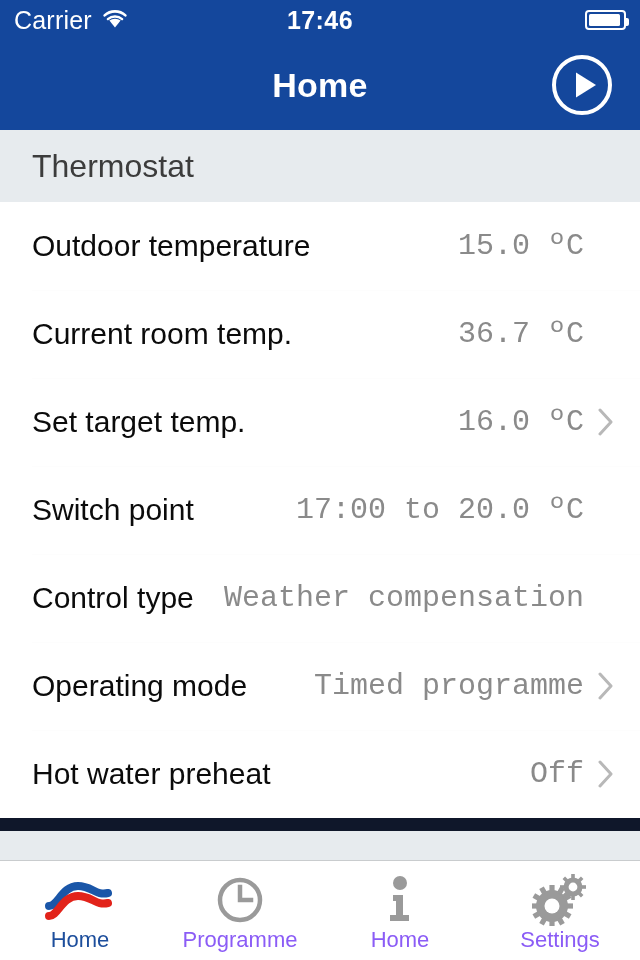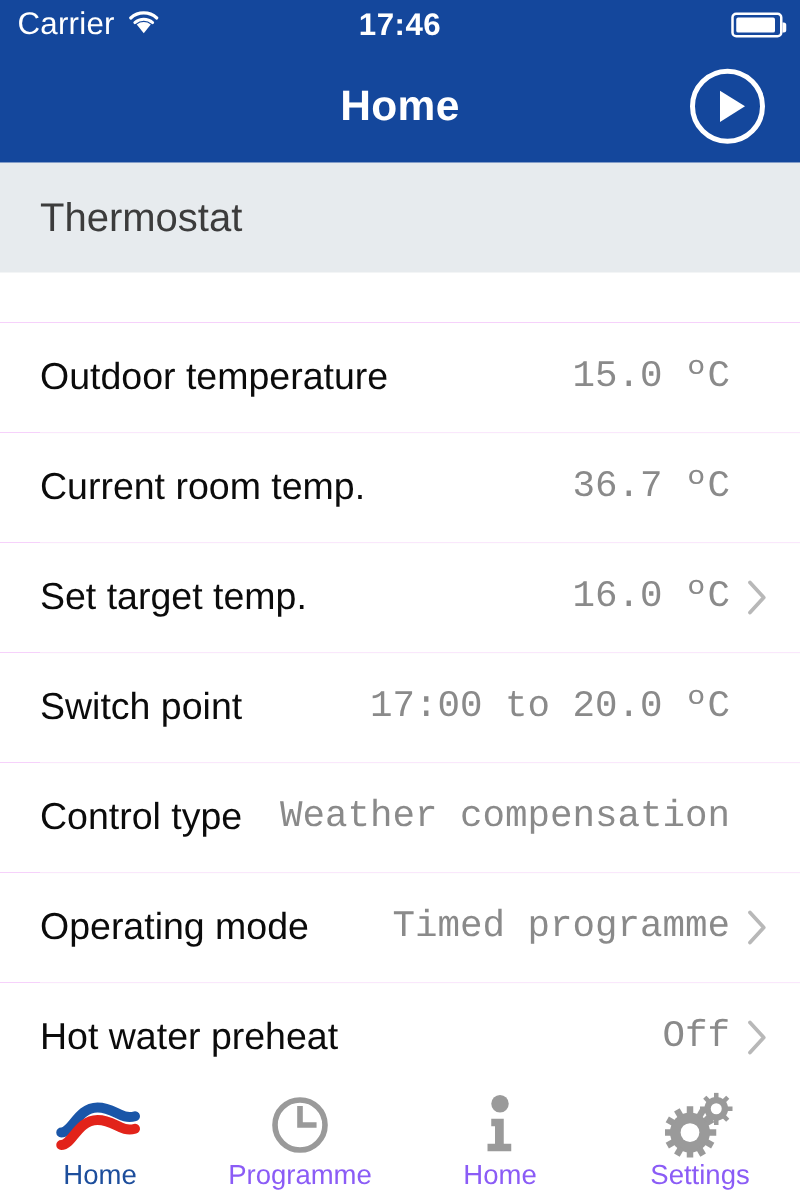--- a/index.html
+++ b/index.html
@@ -11,21 +11,21 @@
     -webkit-font-smoothing:antialiased;
   }
   .phone { position:relative; width:640px; height:960px; display:flex; flex-direction:column; }
 
   
   .statusbar {
     height:40px; background:#14479C; color:#fff;
     display:flex; align-items:center; flex:0 0 auto;
     position:relative; padding:0 14px;
   }
-  .sb-left { display:flex; gap:9px; }
+  .sb-left { display:flex; align-items:center; gap:9px; }
   .sb-carrier { font-size:25px; letter-spacing:.2px; line-height:1; }
   .wifi { display:block; }
   .sb-time {
     position:absolute; left:0; right:0; text-align:center;
     font-size:25px; font-weight:bold; letter-spacing:.4px; pointer-events:none;
   }
   .sb-right { margin-left:auto; display:flex; align-items:center; }
   .battery { position:relative; width:41px; height:20px; border:2px solid #fff; border-radius:4px; }
   .battery::after {
     content:""; position:absolute; right:-5px; top:6px;
@@ -41,26 +41,26 @@
   .nav-title { font-size:34px; font-weight:bold; letter-spacing:.3px; }
   .nav-action {
     position:absolute; right:26px; top:50%; transform:translateY(-50%);
     width:64px; height:64px; display:flex; align-items:center; justify-content:center;
     cursor:pointer;
   }
 
   
   .content { flex:1 1 auto; background:#ffffff; display:flex; flex-direction:column; min-height:0; }
   .section-header {
-    background:#E7EBEE; height:88px; display:flex; align-items:center;
+    background:#E7EBEE; height:72px; display:flex; align-items:center;
     padding:0 32px; flex:0 0 auto;
   }
   .section-header span { font-size:32px; color:#3C3C3C; font-weight:normal; }
 
-  .rows { flex:1 1 auto; background:#d946ef; display:flex; flex-direction:column;margin-top:40px; }
+  .rows { flex:1 1 auto; background:#0f172a; display:flex; flex-direction:column; }
   .row {
     height:88px; flex:0 0 auto; display:flex; align-items:center;
     padding:0 26px 0 32px; background:#fff; position:relative;
   }
   .row + .row::before {
     content:""; position:absolute; left:32px; right:0; top:0; height:1px; background:#fdfdfd;
   }
   .row-label { font-size:30px; color:#0b0b0b; white-space:nowrap; }
   .row-right { margin-left:auto; display:flex; align-items:center; gap:14px; }
   .row-value { font-size:30px; color:#8a8a8a; white-space:nowrap;font-family:Liberation Mono, monospace; }

